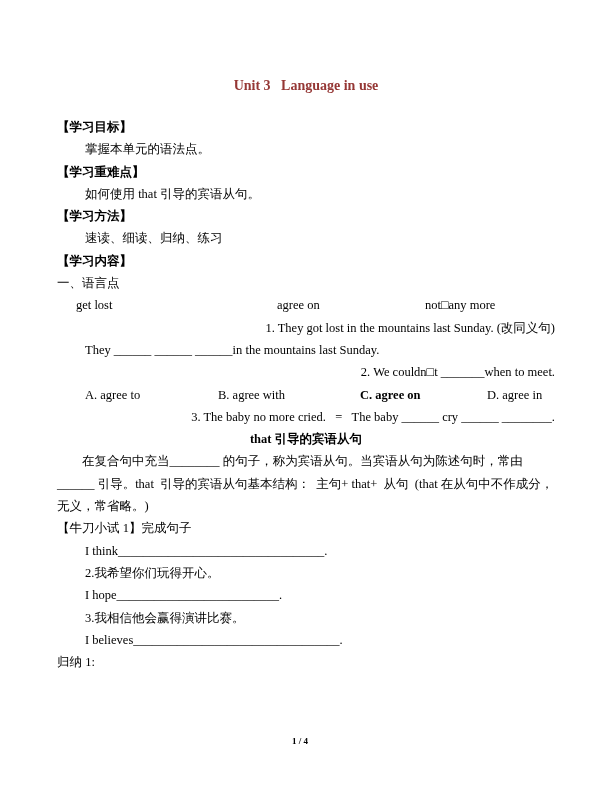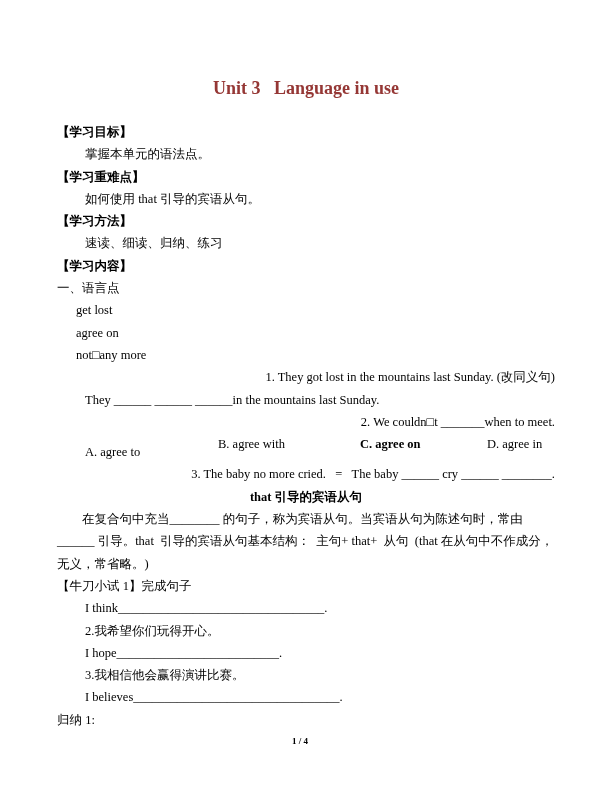--- a/index.html
+++ b/index.html
@@ -12,40 +12,40 @@
     background: #ffffff;
     font-family: "Liberation Serif", "DejaVu Serif", serif;
     color: #000000;
     font-size: 12.5px;
     padding: 78px 57px 0 57px;
     overflow: hidden;
   }
   .title {
     text-align: center;
     font-weight: bold;
-    font-size: 18px;
+    font-size: 14px;
     color: #953735;
     white-space: pre-wrap;
     margin-bottom: 22px;
   }
   p.line {
     line-height: 22.3px;
     white-space: pre-wrap;
   }
   .bold { font-weight: bold; }
   .center { text-align: center; }
   .ind1 { padding-left: 19px; text-align: right; }   
   .ind2 { padding-left: 28px; }   
   .para-indent { text-indent: 2em; }
   .row { display: flex; line-height: 22.3px; white-space: pre-wrap; }
-  .row.phrases { padding-left: 19px; flex-direction: column; }
+  .row.phrases { padding-left: 19px; }
   .row.phrases .c1 { width: 201px; }
   .row.phrases .c2 { width: 148px; }
   .row.options { padding-left: 28px; }
-  .row.options .c1 { width: 133px; margin-top: 8px; }
+  .row.options .c1 { width: 133px; }
   .row.options .c2 { width: 142px; }
   .row.options .c3 { width: 127px; font-weight: bold; }
   .footer {
     position: absolute;
     left: 0; right: 12px;
     bottom: 46px;
     text-align: center;
     font-size: 9px;
     font-weight: bold;
   }

